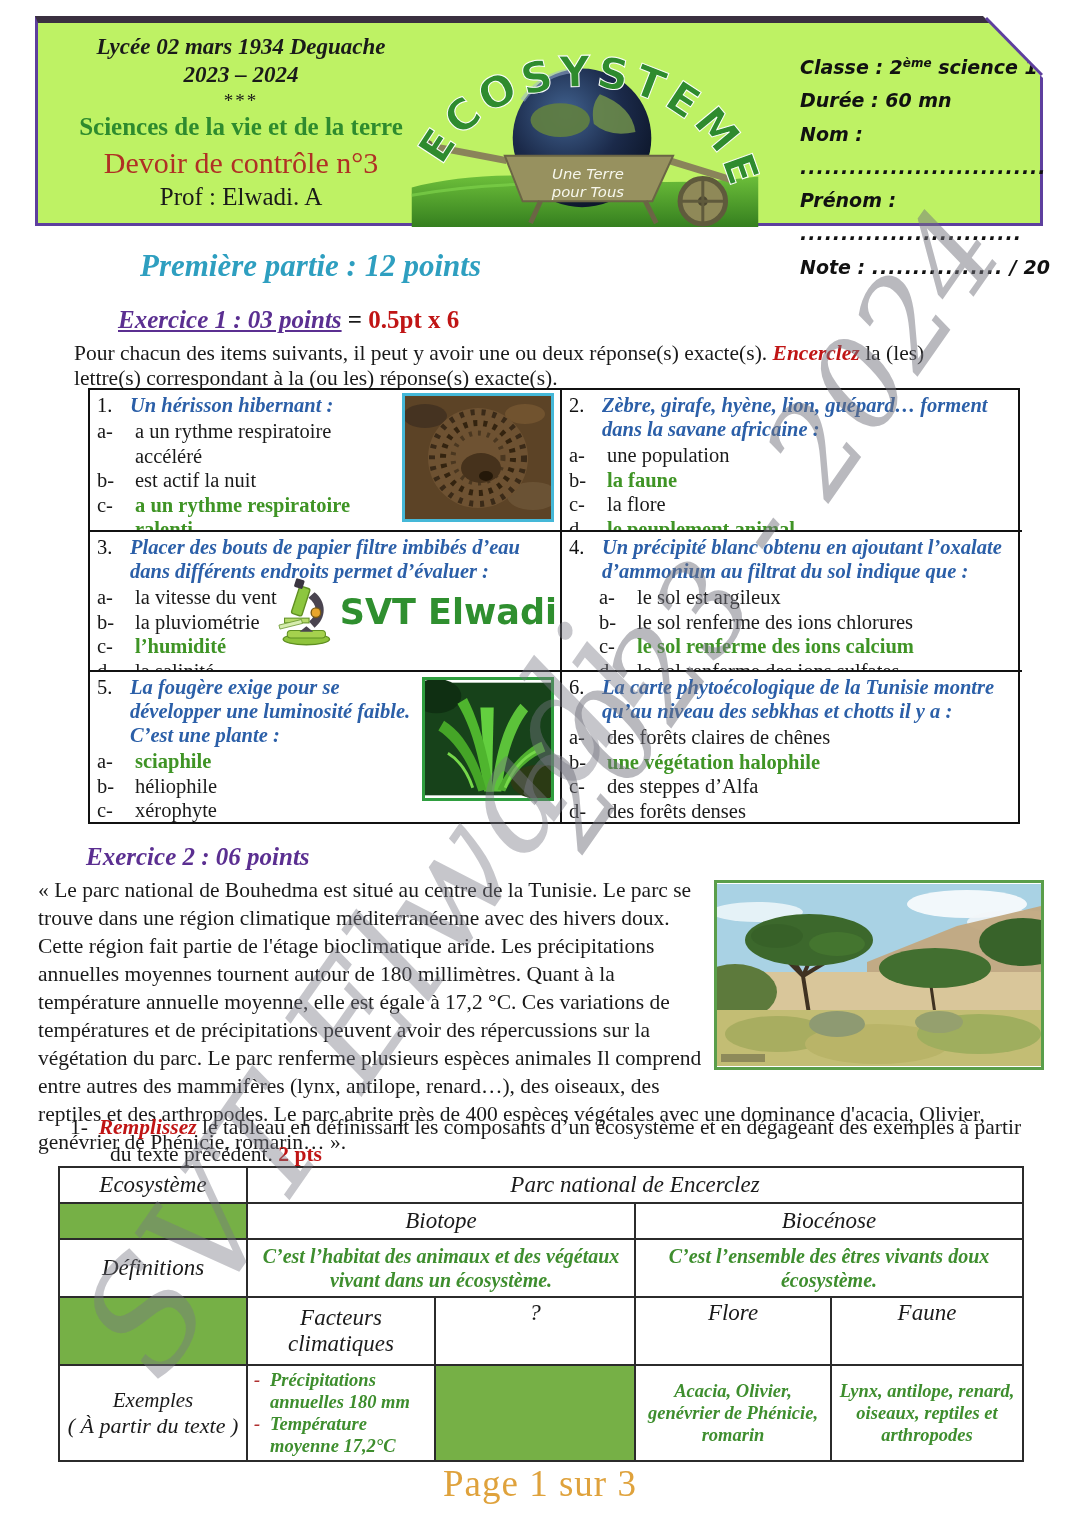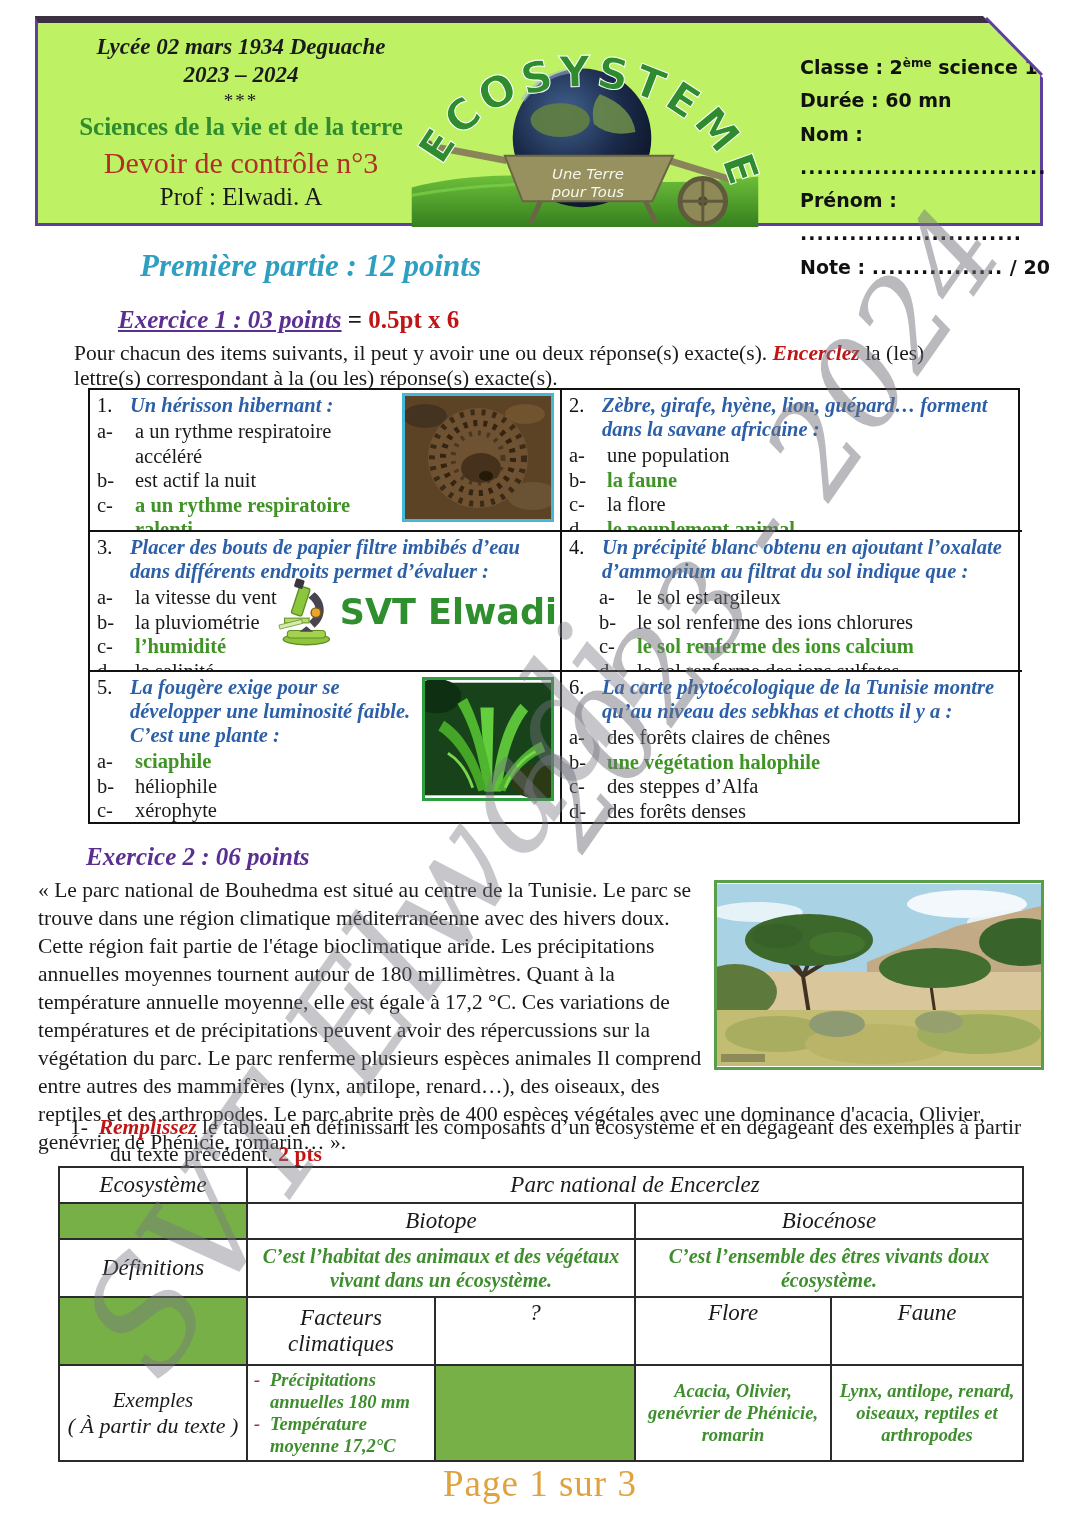--- a/index.html
+++ b/index.html
@@ -14,21 +14,21 @@
   .h-left{position:absolute;left:18px;top:10px;width:370px;text-align:center;line-height:1.22;}
   .school{font-style:italic;font-weight:bold;font-size:23px;}
   .years{font-style:italic;font-weight:bold;font-size:23px;}
   .stars{font-size:19px;letter-spacing:2px;}
   .subject{color:#2e8b2e;font-weight:bold;font-size:25px;}
   .examtitle{color:#b03024;font-size:30px;margin-top:2px;}
   .prof{font-size:25px;margin-top:1px;}
   .logo{position:absolute;left:372px;top:6px;width:350px;height:198px;}
   .h-right{position:absolute;left:762px;top:28px;width:256px;
            font-family:"DejaVu Sans","Liberation Sans",sans-serif;font-weight:bold;
-           font-size:19px;line-height:1.75;color:#111;}
+           font-size:19px;line-height:1.75;color:#111;font-style:italic;}
   .h-right sup{font-size:12px;}
   .dots{font-weight:bold;letter-spacing:1px;}
 
   
   .part1-heading{position:absolute;left:100px;top:248px;color:#2e9fc0;
                  font-style:italic;font-weight:bold;font-size:31px;margin-left:40px;}
   .ex1-heading{position:absolute;left:118px;top:306px;font-size:25px;}
   .ex-script{color:#5b2f91;font-style:italic;font-weight:bold;text-decoration:underline;}
   .pts-eq{font-weight:bold;}
   .red-b{color:#c01515;font-weight:bold;}

